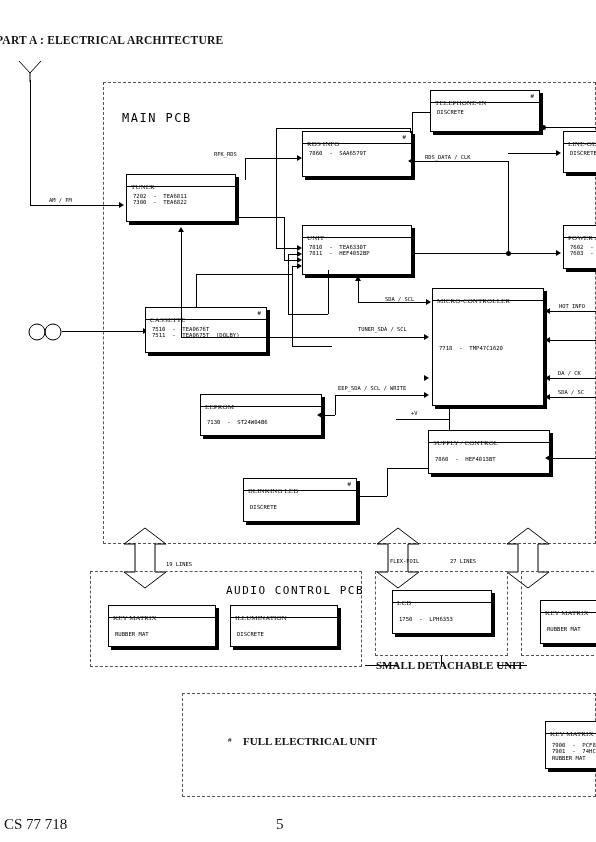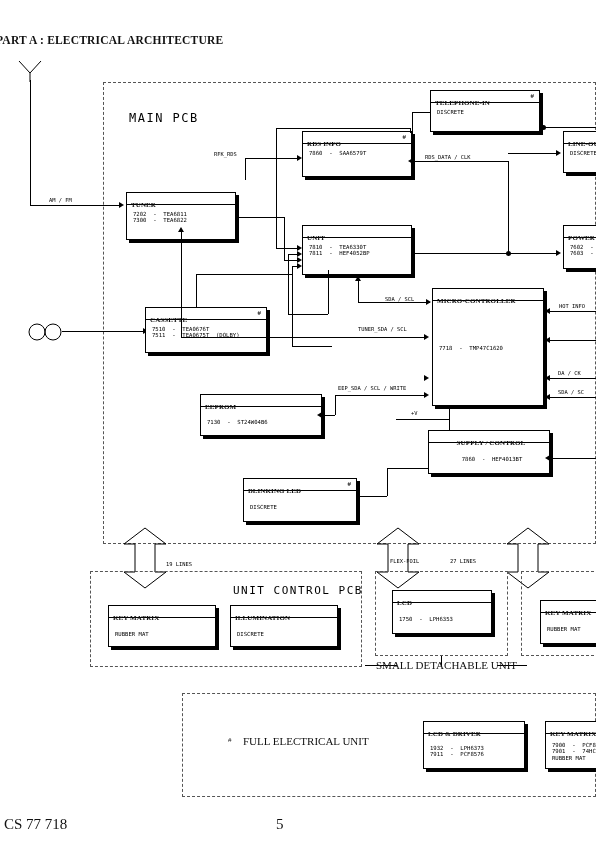--- a/index.html
+++ b/index.html
@@ -8,34 +8,34 @@
 
   .page{position:absolute;left:0;top:0;width:596px;height:842px;}
 
   
   .abs{position:absolute;}
 
   
   .doc-title{font-family:"Liberation Serif",serif;font-weight:bold;
              font-size:11.5px;letter-spacing:.2px;white-space:nowrap;}
   .pcb-title{font-family:"DejaVu Sans Mono","Liberation Mono",monospace;
-             font-size:12px;letter-spacing:1.5px;white-space:nowrap;color:#000;margin-left:7px;}
-  .unit-title{font-family:"Liberation Serif",serif;font-weight:normal;
+             font-size:12px;letter-spacing:1.5px;white-space:nowrap;color:#000;}
+  .unit-title{font-family:"Liberation Serif",serif;font-weight:bold;
               font-size:11px;white-space:nowrap;}
   .footer-txt{font-family:"Liberation Serif",serif;font-size:15px;}
 
   
   .dashbox{border:1px dashed #555;box-sizing:border-box;background:transparent;}
 
   
   .blk{box-sizing:border-box;background:#fff;border:1px solid #000;
        box-shadow:3px 3px 0 0 #000;}
   .blk .hdr{height:11px;border-bottom:1px solid #000;position:relative;
             padding:0 0 0 4px;}
-  .blk .hdr span{font-family:"Liberation Serif",serif;font-weight:bold;
+  .blk .hdr span{font-family:"Liberation Serif",serif;font-weight:normal;
                  font-size:7px;line-height:11px;white-space:nowrap;
                  letter-spacing:.1px;}
   .blk .hdr .hash{position:absolute;right:5px;top:0;line-height:11px;
                   font-size:7px;font-weight:bold;}
   .blk .body{padding:6px 0 0 6px;}
   .blk .body div{font-family:"DejaVu Sans Mono","Liberation Mono",monospace;
                  font-size:5.6px;line-height:6.4px;white-space:pre;color:#000;}
 
   
   .h{position:absolute;height:0;border-top:1px solid #000;}
@@ -87,21 +87,21 @@
 
   <div class="abs cass" style="left:28px;top:322px;">
     <svg width="34" height="20" viewBox="0 0 34 20">
       <circle cx="9" cy="10" r="8" stroke="#000" fill="none" stroke-width="1"></circle>
       <circle cx="25" cy="10" r="8" stroke="#000" fill="none" stroke-width="1"></circle>
     </svg>
   </div>
   <div class="h" style="left:62px;top:331px;width:83px;"></div>
   <div class="arr arr-r" style="left:143px;top:328px;"></div>
 
-  <div class="abs blk" style="left:126px;top:192px;width:110px;height:48px;">
+  <div class="abs blk" style="left:126px;top:174px;width:110px;height:48px;">
     <div class="hdr">
       <span>TUNER</span>
       <span class="hash"></span>
     </div>
     <div class="body">
       <div>7202  -  TEA6811</div>
       <div>7300  -  TEA6822</div>
     </div>
   </div>
 
@@ -181,21 +181,21 @@
   <div class="abs blk" style="left:432px;top:288px;width:112px;height:118px;">
     <div class="hdr">
       <span>MICRO-CONTROLLER</span>
       <span class="hash"></span>
     </div>
     <div class="body" style="padding-top:44px;">
       <div>7718  -  TMP47C1620</div>
     </div>
   </div>
 
-  <div class="abs blk" style="left:428px;top:430px;width:122px;height:44px;text-align:center;">
+  <div class="abs blk" style="left:428px;top:430px;width:122px;height:44px;">
     <div class="hdr">
       <span>SUPPLY / CONTROL</span>
       <span class="hash"></span>
     </div>
     <div class="body" style="padding-top:13px;">
       <div>7860  -  HEF4013BT</div>
     </div>
   </div>
 
   <div class="abs blk" style="left:243px;top:478px;width:114px;height:44px;">
@@ -323,21 +323,21 @@
   <div class="sig" style="left:389px;top:558px;background:transparent;">FLEX-FOIL</div>
 
   <div class="bus" style="left:506px;top:527px;">
     <svg width="44" height="62" viewBox="0 0 44 62">
       <path d="M22 1 L43 17 L32 17 L32 45 L43 45 L22 61 L1 45 L12 45 L12 17 L1 17 Z" fill="none" stroke="#000" stroke-width="1"></path>
     </svg>
   </div>
   <div class="sig" style="left:449px;top:558px;background:transparent;">27 LINES</div>
 
   <div class="abs dashbox" style="left:90px;top:571px;width:272px;height:96px;"></div>
-  <div class="abs pcb-title" style="left:226px;top:584px;font-size:11px;">UNIT CONTROL PCB</div>
+  <div class="abs pcb-title" style="left:226px;top:584px;font-size:11px;">AUDIO CONTROL PCB</div>
 
   <div class="abs blk" style="left:108px;top:605px;width:108px;height:42px;">
     <div class="hdr">
       <span>KEY MATRIX</span>
       <span class="hash"></span>
     </div>
     <div class="body" style="padding-top:13px;">
       <div>RUBBER MAT</div>
     </div>
   </div>
@@ -378,30 +378,20 @@
 
   <div class="h" style="left:365px;top:665px;width:32px;"></div>
   <div class="v" style="left:441px;top:656px;height:10px;"></div>
   <div class="h" style="left:497px;top:665px;width:30px;"></div>
   <div class="abs unit-title" style="left:376px;top:659px;">SMALL DETACHABLE UNIT</div>
 
   <div class="abs dashbox" style="left:182px;top:693px;width:414px;height:104px;"></div>
   <div class="abs unit-title" style="left:228px;top:736px;font-size:7px;">#</div>
   <div class="abs unit-title" style="left:243px;top:735px;">FULL ELECTRICAL UNIT</div>
 
-  <div class="abs blk" style="left:423px;top:721px;width:102px;height:48px;">
-    <div class="hdr">
-      <span>LCD &amp; DRIVER</span>
-      <span class="hash"></span>
-    </div>
-    <div class="body" style="padding-top:11px;">
-      <div>1932  -  LPH6373</div>
-      <div>7911  -  PCF8576</div>
-    </div>
-  </div>
 
   <div class="abs blk" style="left:545px;top:721px;width:102px;height:48px;">
     <div class="hdr">
       <span>KEY MATRIX</span>
       <span class="hash"></span>
     </div>
     <div class="body" style="padding-top:8px;">
       <div>7900  -  PCF85</div>
       <div>7901  -  74HC5</div>
       <div>RUBBER MAT</div>

